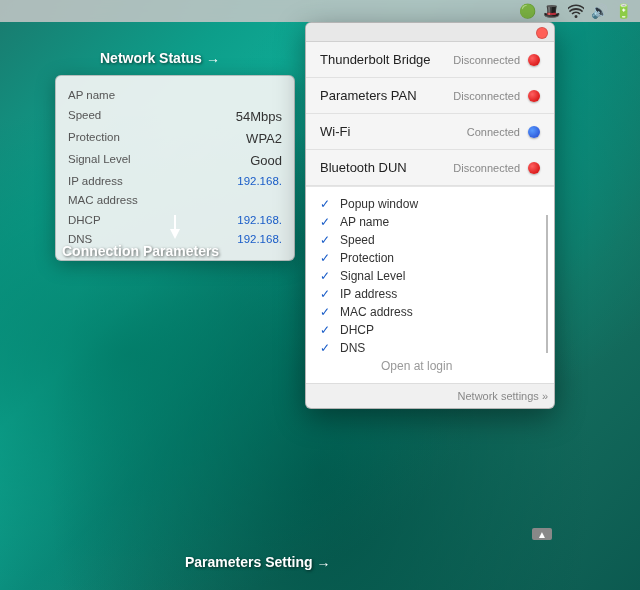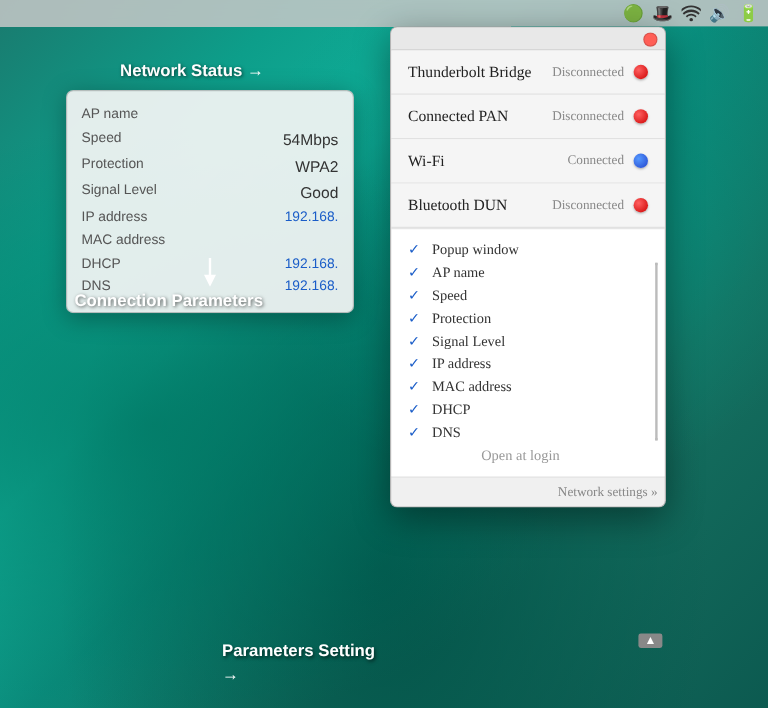--- a/index.html
+++ b/index.html
@@ -82,27 +82,26 @@
     .connection-row .value-plain {
       color: #333;
       font-size: 13px;
     }
 
     
     .popup-panel {
       position: absolute;
       top: 22px;
       right: 85px;
-      width: 230px;
+      width: 250px;
       background: #f0f0f0;
       border: 1px solid rgba(0,0,0,0.25);
       border-radius: 6px;
       box-shadow: 0 8px 30px rgba(0,0,0,0.4);
       overflow: hidden;
-      font-family: Liberation Serif, serif;
     }
 
     
     .panel-close-row {
       display: flex;
       justify-content: flex-end;
       padding: 4px 6px 2px;
       background: #e8e8e8;
       border-bottom: 1px solid rgba(0,0,0,0.1);
     }
@@ -278,21 +277,21 @@
       <div class="close-btn"></div>
     </div>
 
     <div class="network-item">
       <span class="network-item-name">Thunderbolt Bridge</span>
       <span class="network-item-status">Disconnected</span>
       <div class="status-dot disconnected"></div>
     </div>
 
     <div class="network-item">
-      <span class="network-item-name">Connected PAN</span>
+      <span class="network-item-name">Parameters PAN</span>
       <span class="network-item-status">Disconnected</span>
       <div class="status-dot disconnected"></div>
     </div>
 
     <div class="network-item">
       <span class="network-item-name">Wi-Fi</span>
       <span class="network-item-status">Connected</span>
       <div class="status-dot connected"></div>
     </div>
 
@@ -348,21 +347,21 @@
         <div style="position:absolute; right:6px; top:28px; bottom:30px; width:2px; 
                     border-right: 2px solid #bbb; border-top: 2px solid #bbb; border-bottom: 2px solid #bbb;">
         </div>
 
       </div>
 
       <div class="network-settings-link">Network settings »</div>
     </div>
   </div>
 
-  <div style="position:absolute; bottom:20px; left:185px; display:flex; align-items:flex-start; gap:4px;flex-direction:column;">
+  <div style="position:absolute; bottom:20px; left:185px; display:flex; align-items:flex-start; gap:4px;">
     <span style="font-size:14px; font-weight:bold; color:white; text-shadow:1px 1px 3px rgba(0,0,0,0.6);">Parameters Setting</span>
     <span style="color:white; font-size:14px; font-weight:bold;">→</span>
   </div>
 
   <div style="position:absolute; bottom:50px; right:88px; width:20px; height:12px; 
               background:#888; border-radius:2px; display:flex; align-items:center; justify-content:center;">
     <span style="color:white; font-size:10px;">▲</span>
   </div>
 
 </div>

